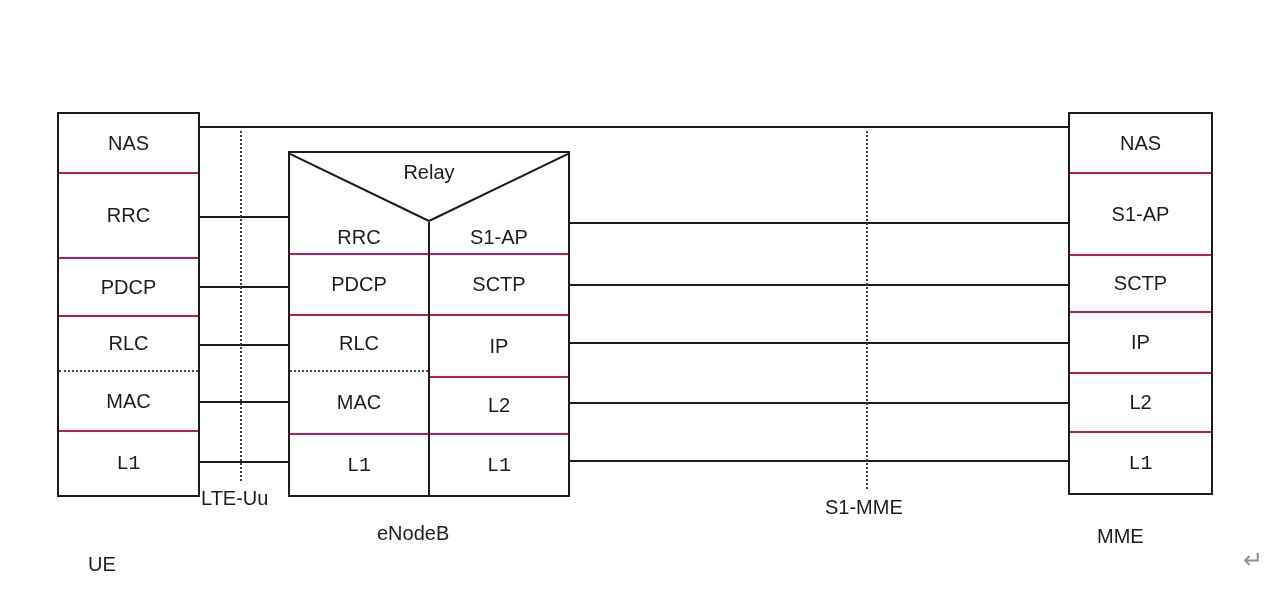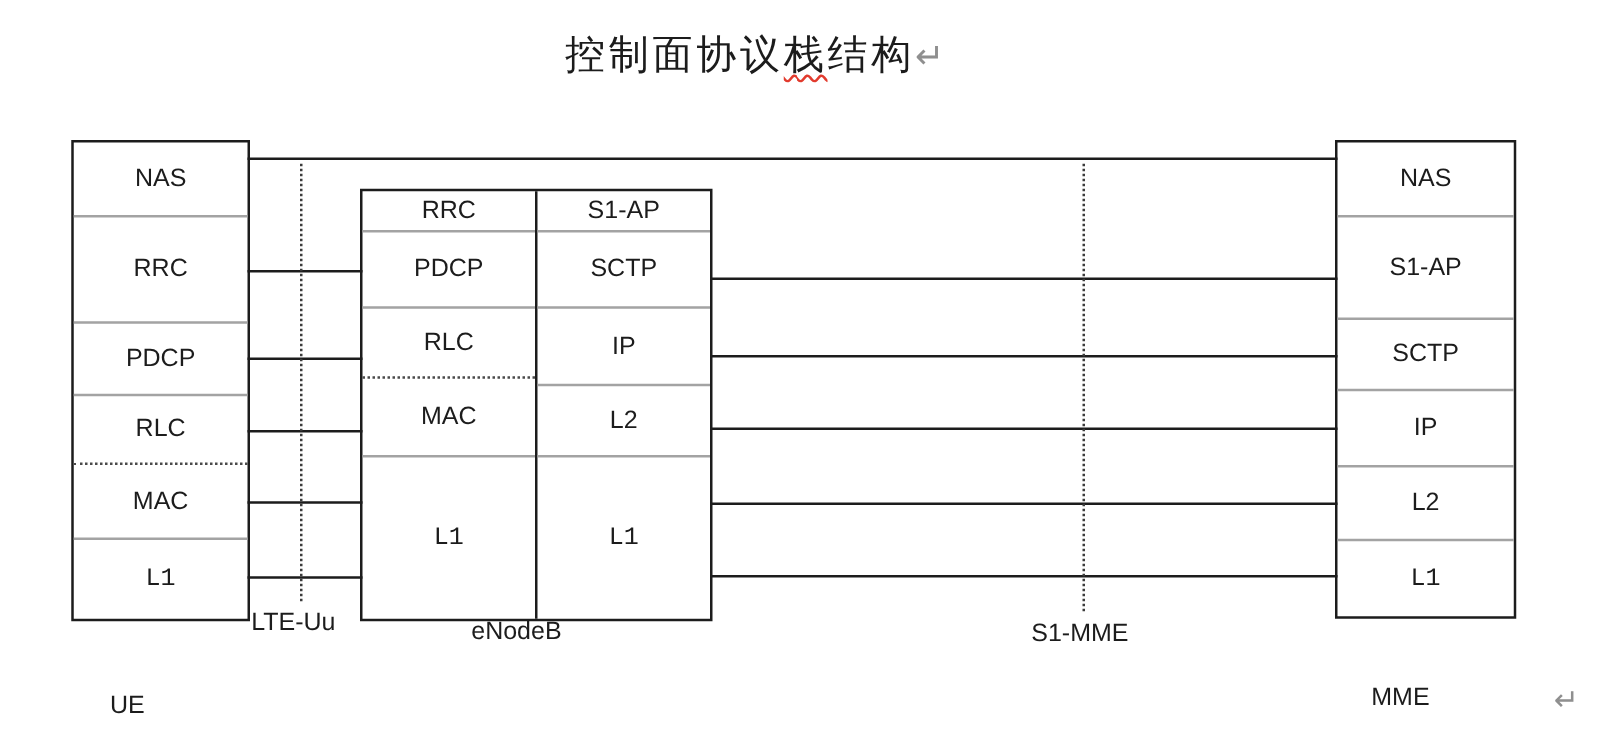--- a/index.html
+++ b/index.html
@@ -17,21 +17,21 @@
     text-underline-offset:5px;
   }
   .pmark{color:#8f8f8f;letter-spacing:0;font-size:28px;}
   
   .stack{
     position:absolute;border:2px solid #1c1c1c;box-sizing:border-box;
     display:flex;flex-direction:column;background:#ffffff;
   }
   .row{
     box-sizing:border-box;display:flex;align-items:center;justify-content:center;
-    font-size:20px;border-bottom:2px solid #a3a3a3;
+    font-size:20px;border-bottom:2px solid #be185d;
   }
   .row:last-child{border-bottom:none;flex:1;font-family:Liberation Mono, monospace;}
   .row.dotted{border-bottom:2px dotted #4a4a4a;}
   
   .relay-section{
     box-sizing:border-box;height:69px;display:flex;align-items:flex-start;
     justify-content:center;font-size:20px;padding-top:8px;position:relative;
   }
   .relay-svg{position:absolute;left:0;top:0;}
   .cols{display:flex;flex:1;}
@@ -42,32 +42,38 @@
   .vdotted{position:absolute;width:0;border-left:2px dotted #3c3c3c;}
   
   .iface-label{position:absolute;font-size:20px;color:#1c1c1c;white-space:nowrap;}
   .bottom-pmark{position:absolute;color:#8f8f8f;font-size:24px;}
 </style>
 </head>
 <body>
 
 <div id="canvas">
 
-  <div class="doc-title"><span>控制面协议</span><span class="misspelled">栈</span><span>结构</span><span class="pmark">↵</span></div>
 
   <div class="stack" style="left:57px;top:112px;width:143px;height:385px;">
     <div class="row" style="height:60px">NAS</div>
     <div class="row" style="height:85px">RRC</div>
     <div class="row" style="height:58px">PDCP</div>
     <div class="row dotted" style="height:55px">RLC</div>
     <div class="row" style="height:60px">MAC</div>
     <div class="row">L1</div>
   </div>
 
   <div class="stack" style="left:288px;top:151px;width:282px;height:346px;">
+    <div class="relay-section">
+      <svg class="relay-svg" width="278" height="69">
+        <line x1="0" y1="1" x2="139" y2="68" stroke="#1c1c1c" stroke-width="2"></line>
+        <line x1="278" y1="1" x2="139" y2="68" stroke="#1c1c1c" stroke-width="2"></line>
+      </svg>
+      <span>Relay</span>
+    </div>
     <div class="cols">
       <div class="col left">
         <div class="row" style="height:33px">RRC</div>
         <div class="row" style="height:61px">PDCP</div>
         <div class="row dotted" style="height:56px">RLC</div>
         <div class="row" style="height:63px">MAC</div>
         <div class="row">L1</div>
       </div>
       <div class="col">
         <div class="row" style="height:33px">S1-AP</div>
@@ -98,19 +104,19 @@
   <div class="hline" style="left:568px;top:284px;width:502px"></div>
   <div class="hline" style="left:568px;top:342px;width:502px"></div>
   <div class="hline" style="left:568px;top:402px;width:502px"></div>
   <div class="hline" style="left:568px;top:460px;width:502px"></div>
 
   <div class="vdotted" style="left:240px;top:131px;height:350px"></div>
   <div class="vdotted" style="left:866px;top:131px;height:358px"></div>
 
   <div class="iface-label" style="left:88px;top:553px">UE</div>
   <div class="iface-label" style="left:201px;top:487px">LTE-Uu</div>
-  <div class="iface-label" style="left:377px;top:494px">eNodeB</div>
+  <div class="iface-label" style="left:377px;top:522px">eNodeB</div>
   <div class="iface-label" style="left:825px;top:496px">S1-MME</div>
-  <div class="iface-label" style="left:1097px;top:547px">MME</div>
+  <div class="iface-label" style="left:1097px;top:525px">MME</div>
 
   <div class="bottom-pmark" style="left:1243px;top:546px">↵</div>
 
 </div>
 
 </body></html>

